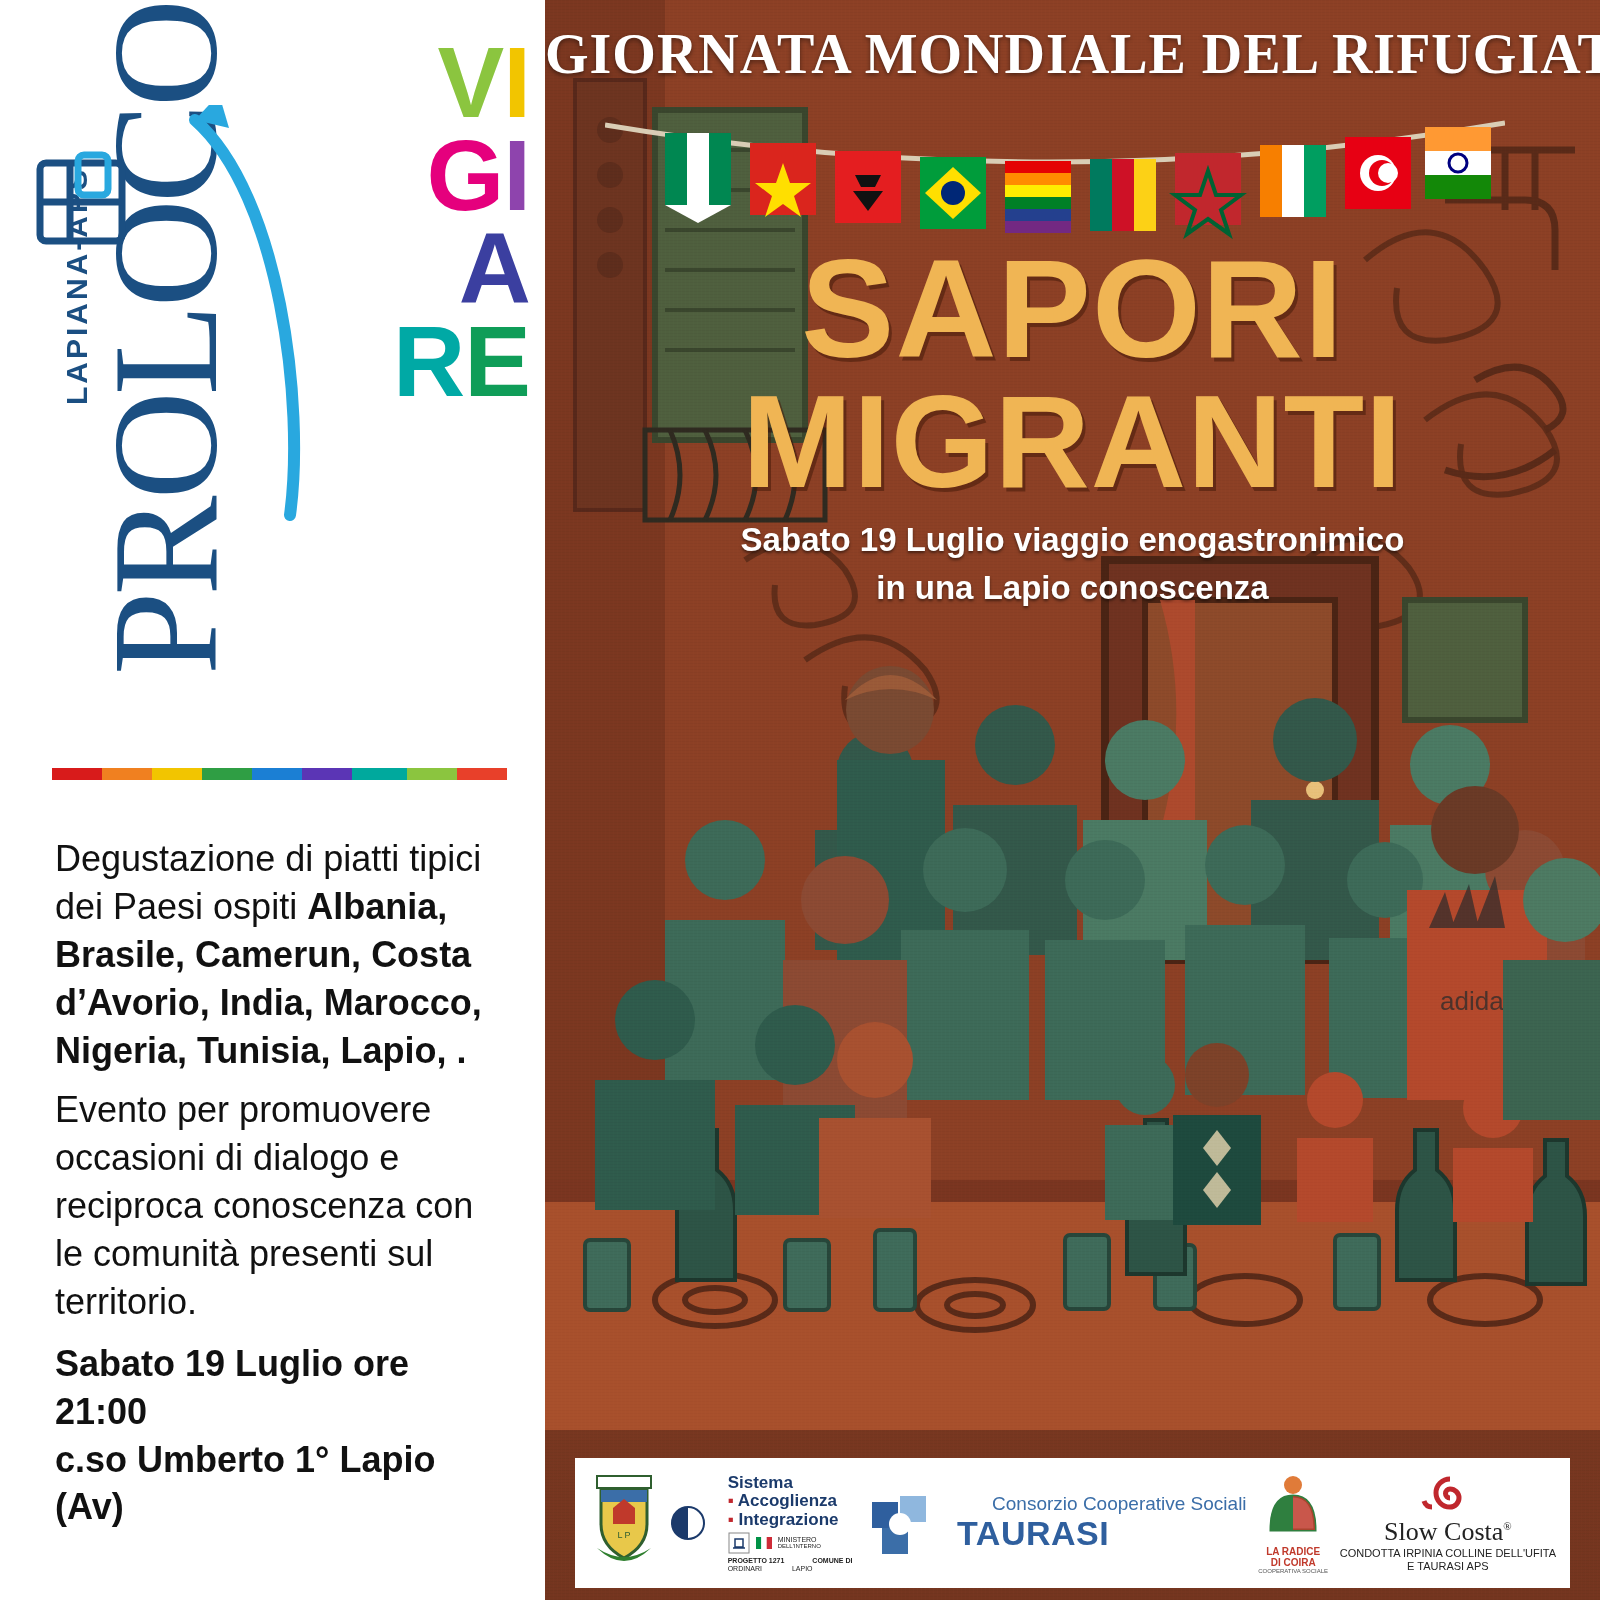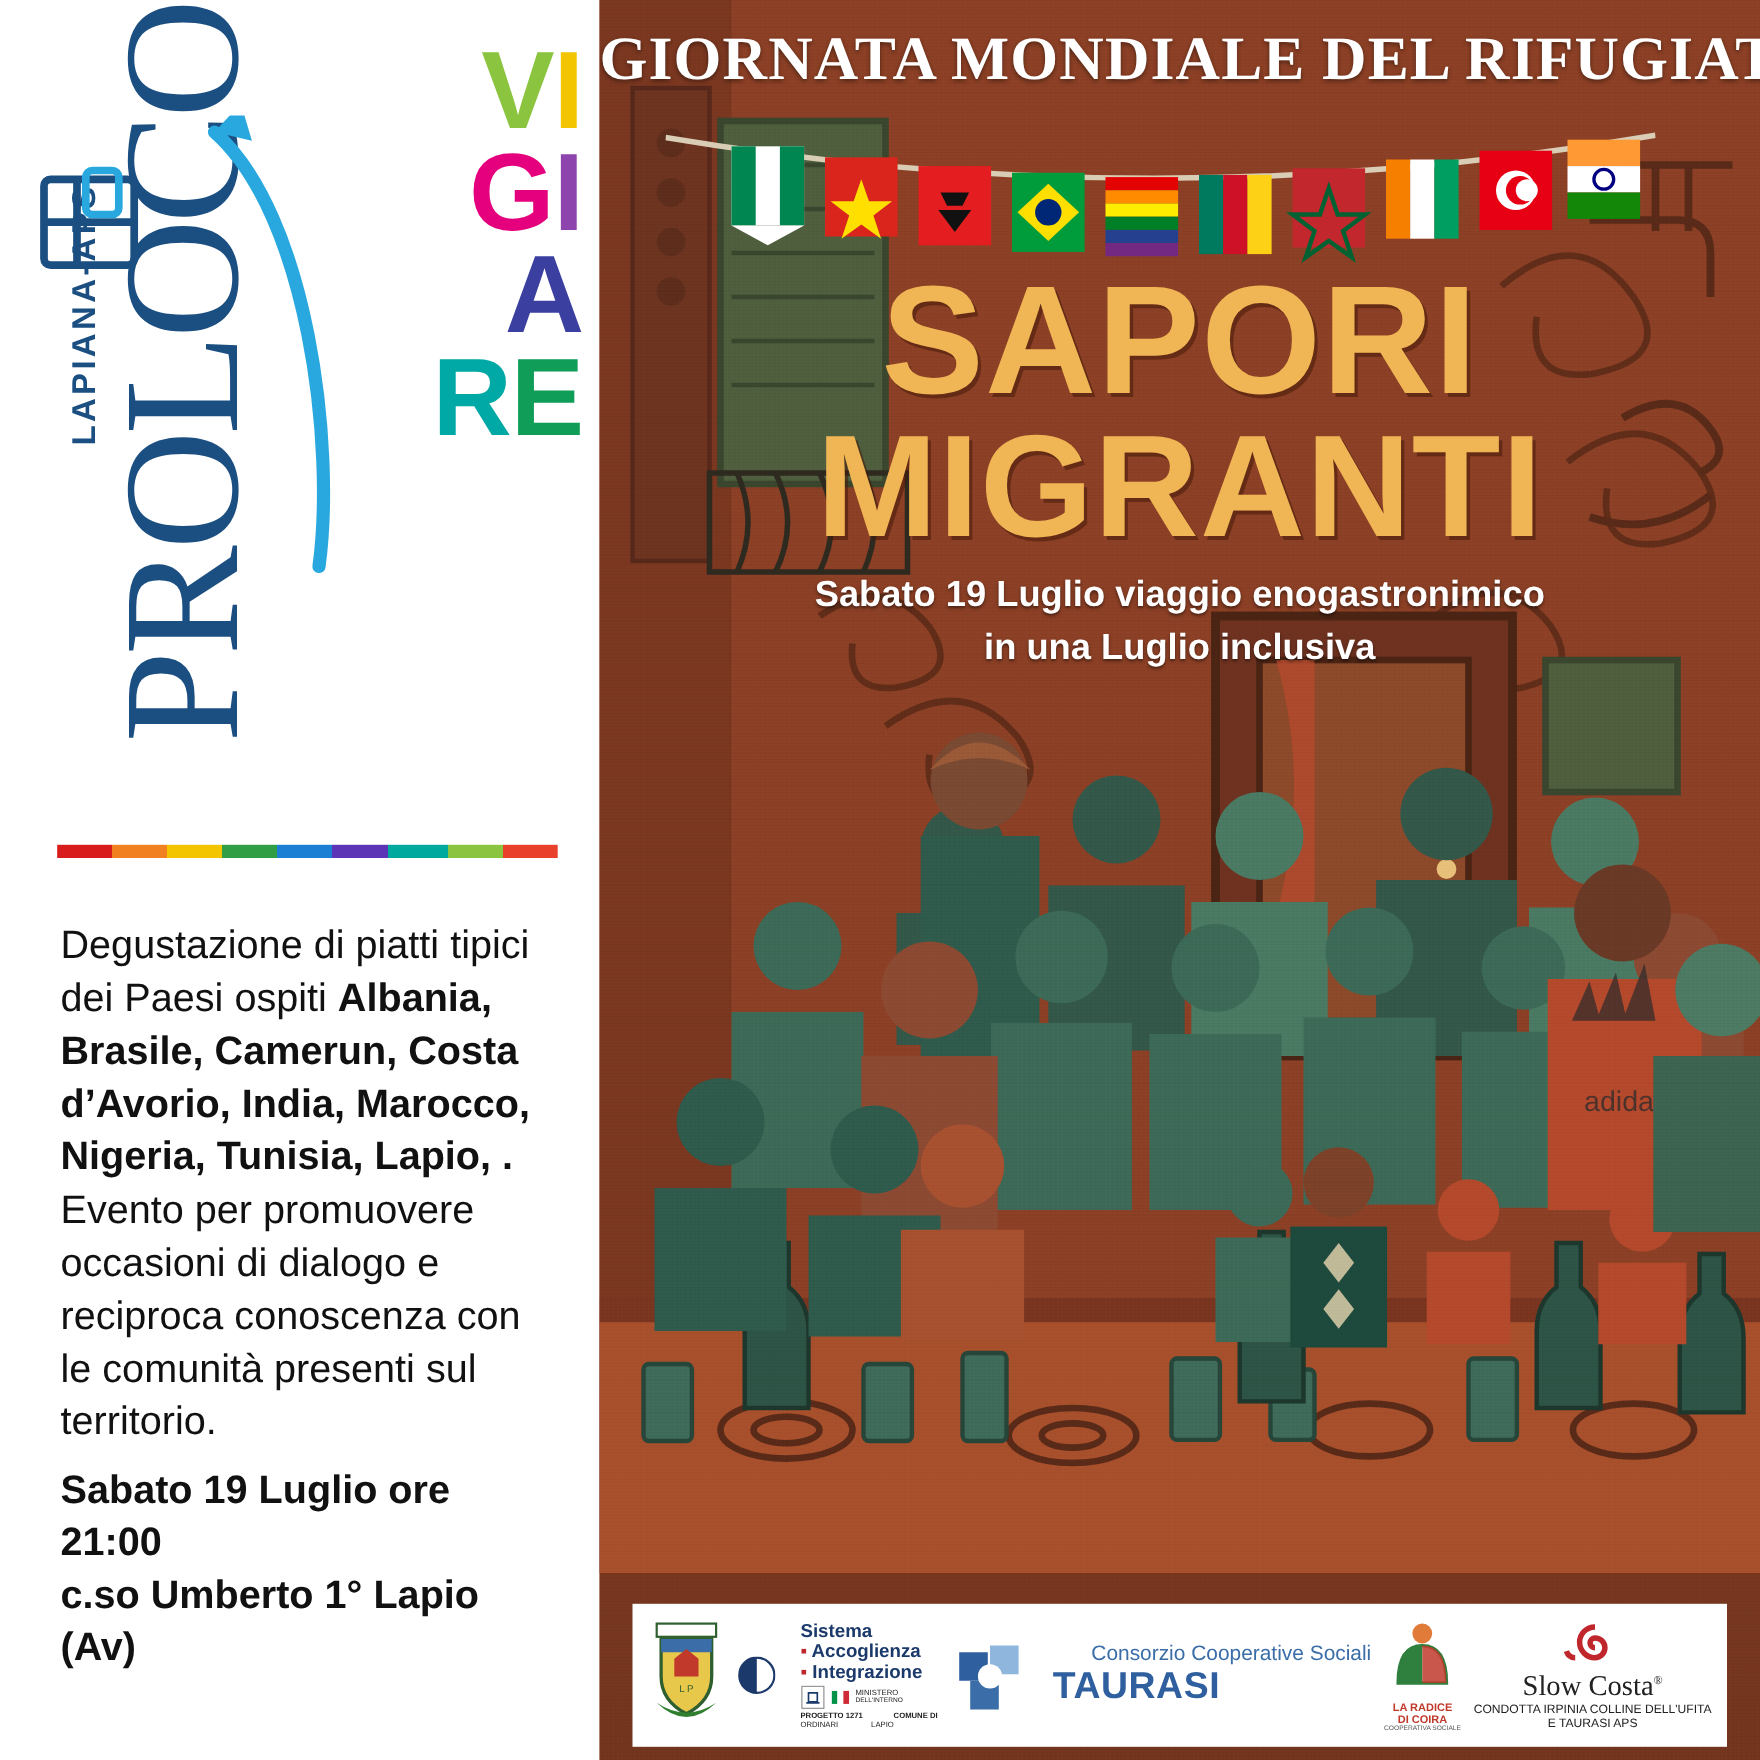--- a/index.html
+++ b/index.html
@@ -94,21 +94,21 @@
     left:55px; top:835px;
     width:455px;
     font-size:36px;
     line-height:1.33;
     color:#111;
     font-family:"Liberation Sans", sans-serif;
   }
   .body-copy b { font-weight:bold; }
   .body-copy p { margin:0; }
   .body-copy .strong-block { font-weight:bold; }
-  .body-copy .para2 { margin-top:2px; }
+  .body-copy .para2 { margin-top:12px; }
   .body-copy .when { font-weight:bold; margin-top:14px; }
 
   
   .right {
     position:relative;
     width:1055px; height:1600px;
     flex:0 0 1055px;
     background:#8a3f24;
     overflow:hidden;
   }
@@ -476,21 +476,21 @@
       </g>
     </svg>
 
     <div class="sapori">
       <div>SAPORI</div>
       <div class="l2">MIGRANTI</div>
     </div>
 
     <div class="subline">
       <div>Sabato 19 Luglio viaggio enogastronimico</div>
-      <div>in una Luglio inclusiva</div>
+      <div>in una Lapio conoscenza</div>
     </div>
 
     <div class="footer">
 
       <div class="flogo">
         <svg width="70" height="106" viewBox="0 0 70 106">
           <path d="M12 20 h46 v34 q0 22 -23 34 q-23 -12 -23 -34 z" fill="#e8c84a" stroke="#2f5f2f" stroke-width="3"></path>
           <path d="M12 20 h46 v12 h-46 z" fill="#3b6ea8"></path>
           <path d="M24 38 l11 -9 l11 9 v16 h-22 z" fill="#c0392b"></path>
           <text x="35" y="68" font-size="9" text-anchor="middle" fill="#2f5f2f" font-family="Liberation Sans, sans-serif">L P</text>

